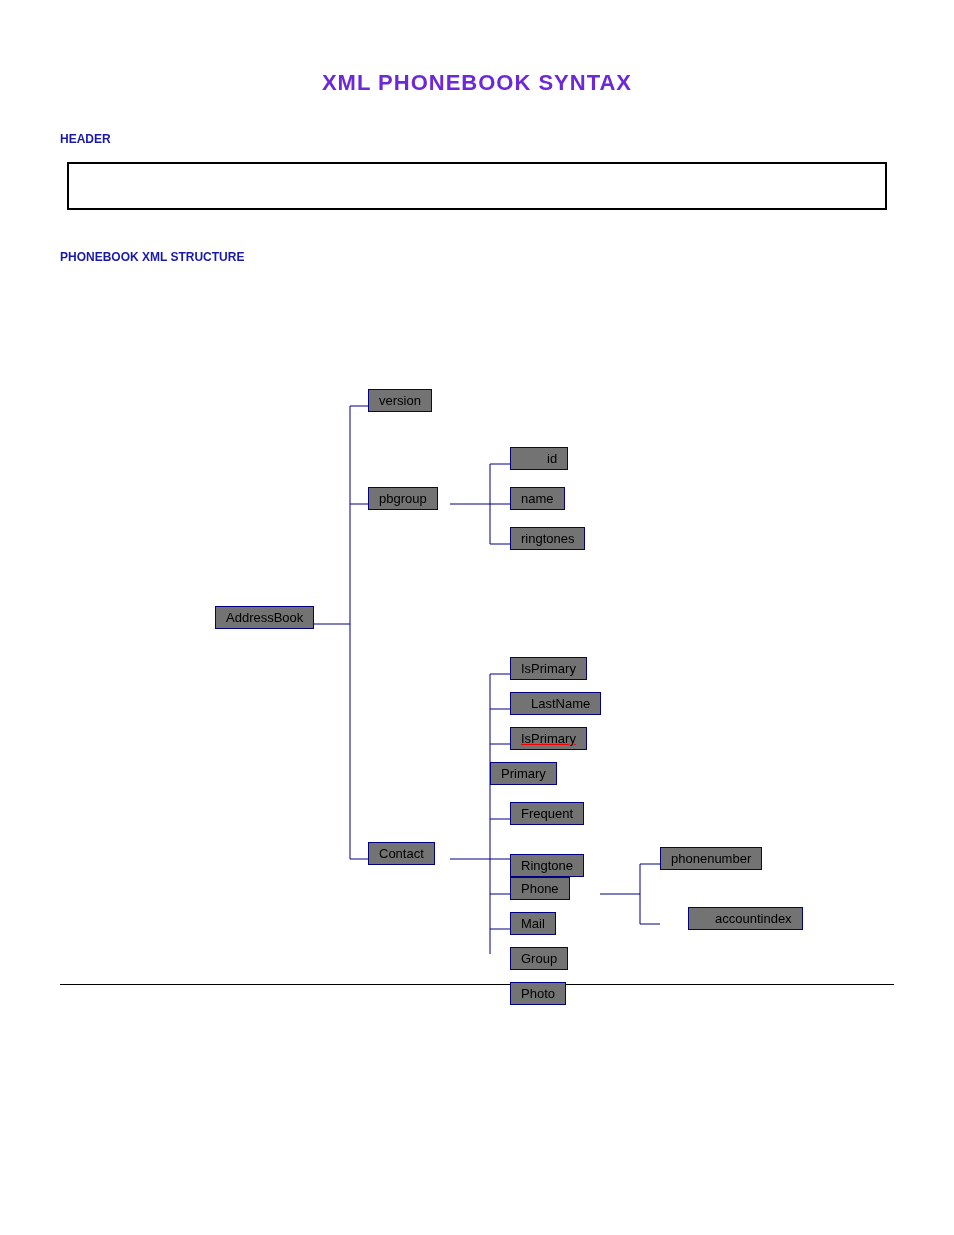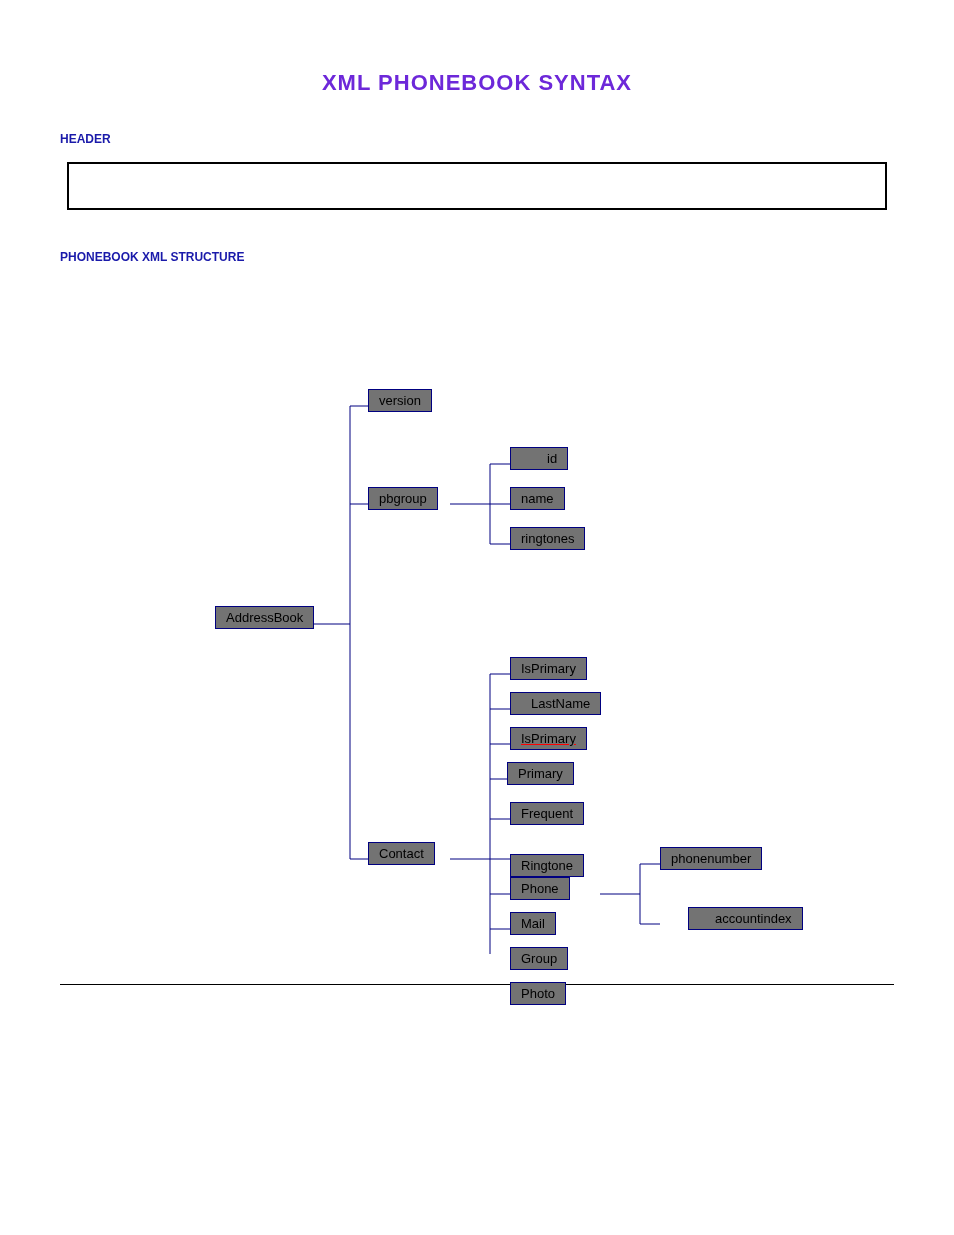--- a/index.html
+++ b/index.html
@@ -158,21 +158,21 @@
   <div class="node" style="left:450px; top:233px;">ringtones</div>
 
   <div class="node" style="left:308px; top:548px;">Contact</div>
 
   <div class="node" style="left:450px; top:363px;">IsPrimary</div>
 
   <div class="node" style="left:450px; top:398px; text-decoration-color: red; padding-left: 20px;">LastName</div>
 
   <div class="node red-underline" style="left:450px; top:433px;">IsPrimary</div>
 
-  <div class="node" style="left:447px; top:468px;">Primary</div>
+  <div class="node" style="left:430px; top:468px;">Primary</div>
 
   <div class="node" style="left:450px; top:508px;">Frequent</div>
 
   <div class="node" style="left:450px; top:560px;">Ringtone</div>
 
   <div class="node" style="left:450px; top:583px;">Phone</div>
 
   <div class="node" style="left:450px; top:618px;">Mail</div>
 
   <div class="node" style="left:450px; top:653px;">Group</div>

